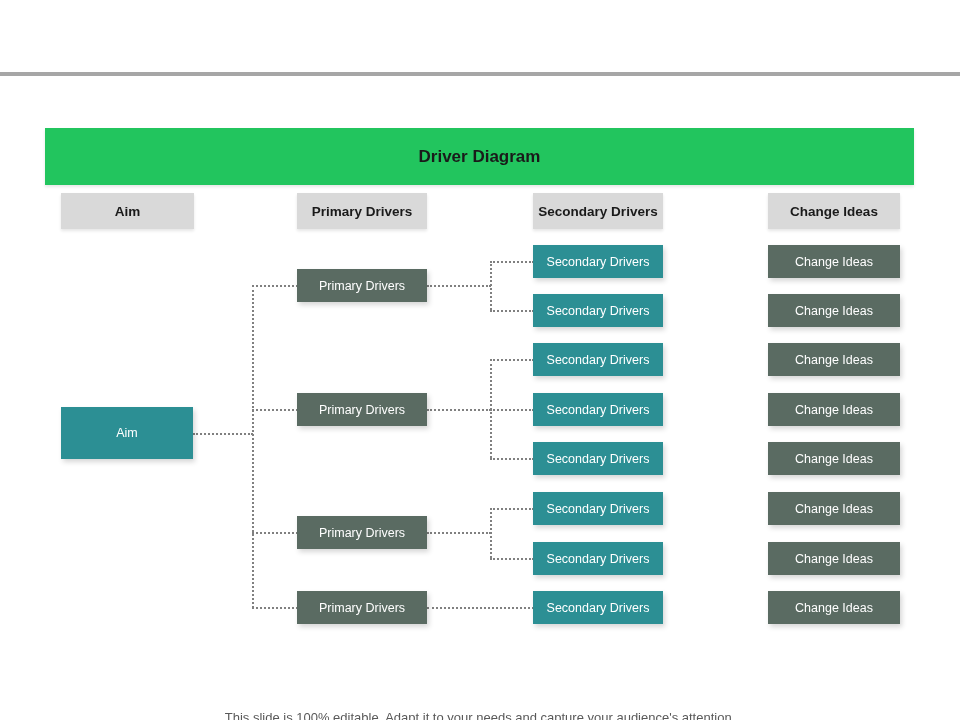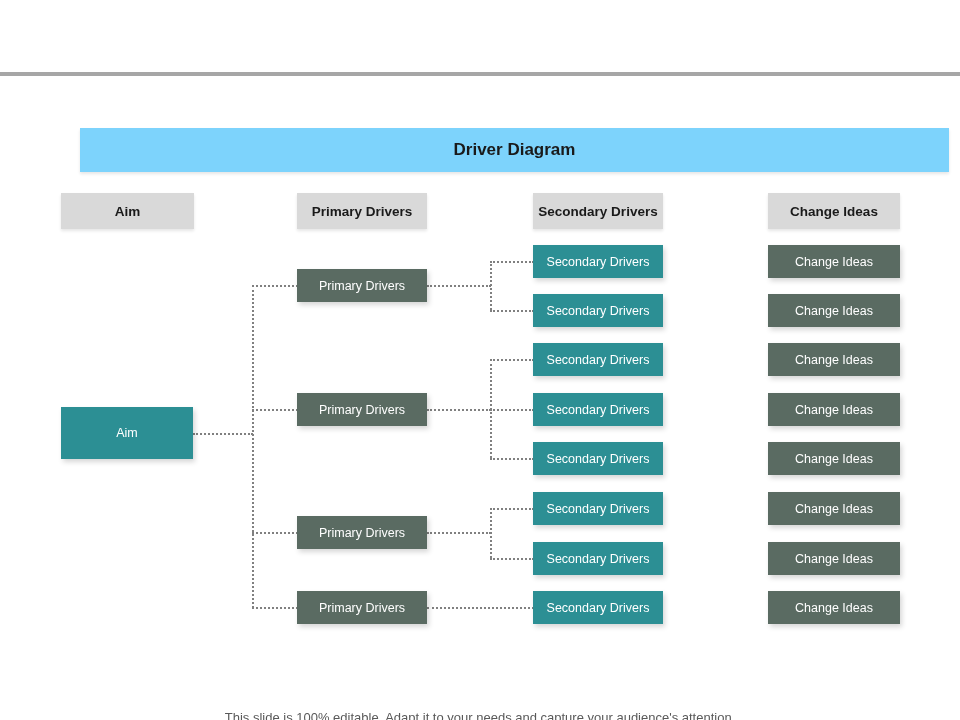--- a/index.html
+++ b/index.html
@@ -42,24 +42,23 @@
     height: 4px;
     background: #a6a6a6;
   }
 
   
   #diagram-banner {
     position: absolute;
     left: 45px;
     top: 128px;
     width: 869px;
-    height: 44px;
-    background: #7dd3fc;
+    height: 57px;
+    background: #22c55e;
     box-shadow: 0 2px 3px rgba(0,0,0,0.10);
-    margin-left: 35px;
   }
   #diagram-banner .banner-label {
     position: absolute;
     left: 0; right: 0; top: 0; bottom: 0;
     display: flex;
     align-items: center;
     justify-content: center;
     font-size: 17px;
     font-weight: 700;
     color: #1a1a1a;

